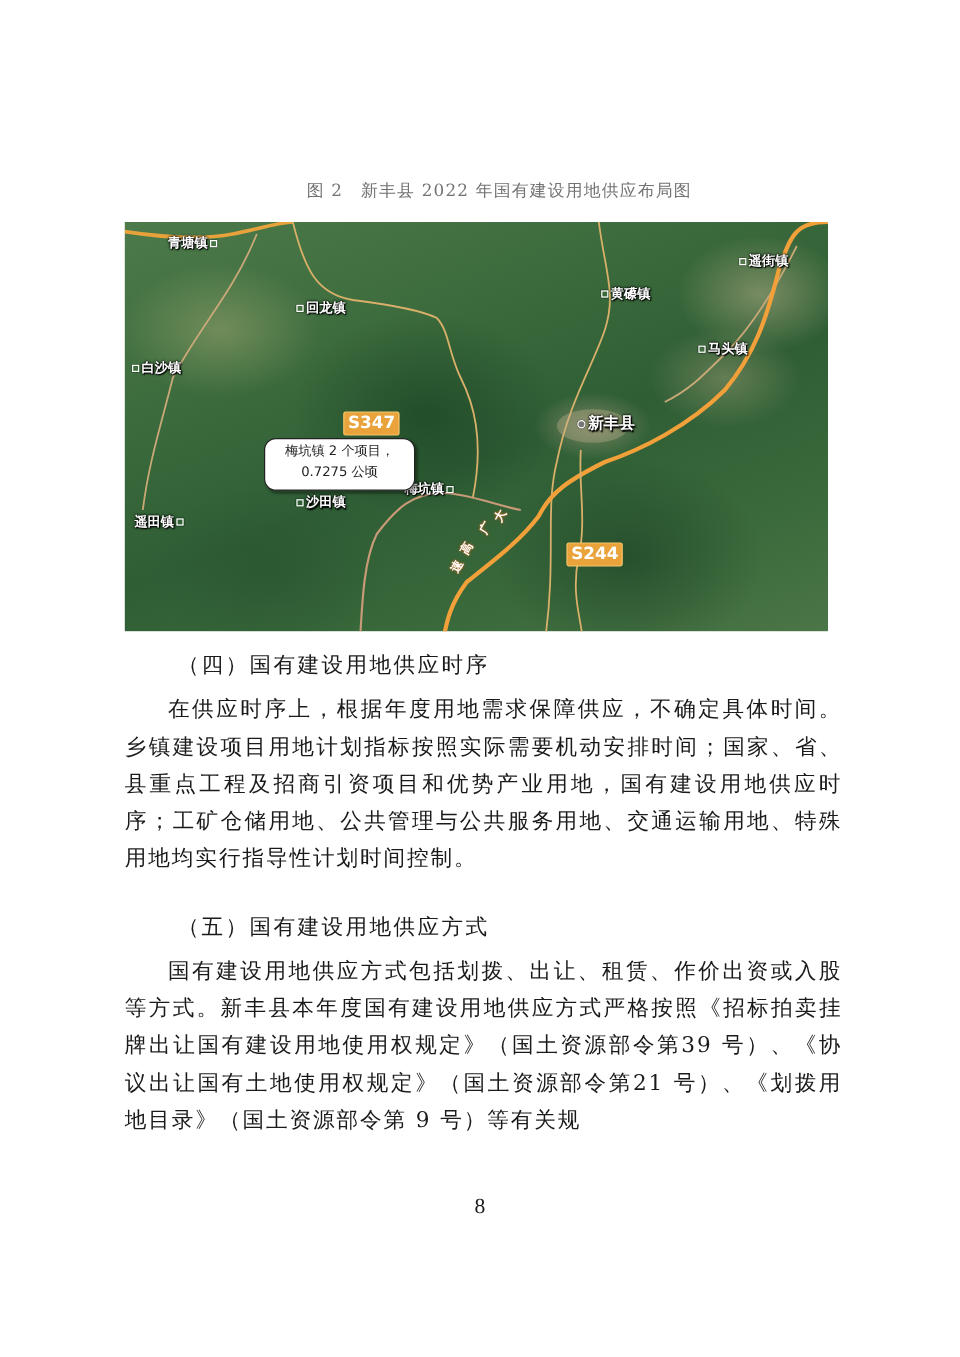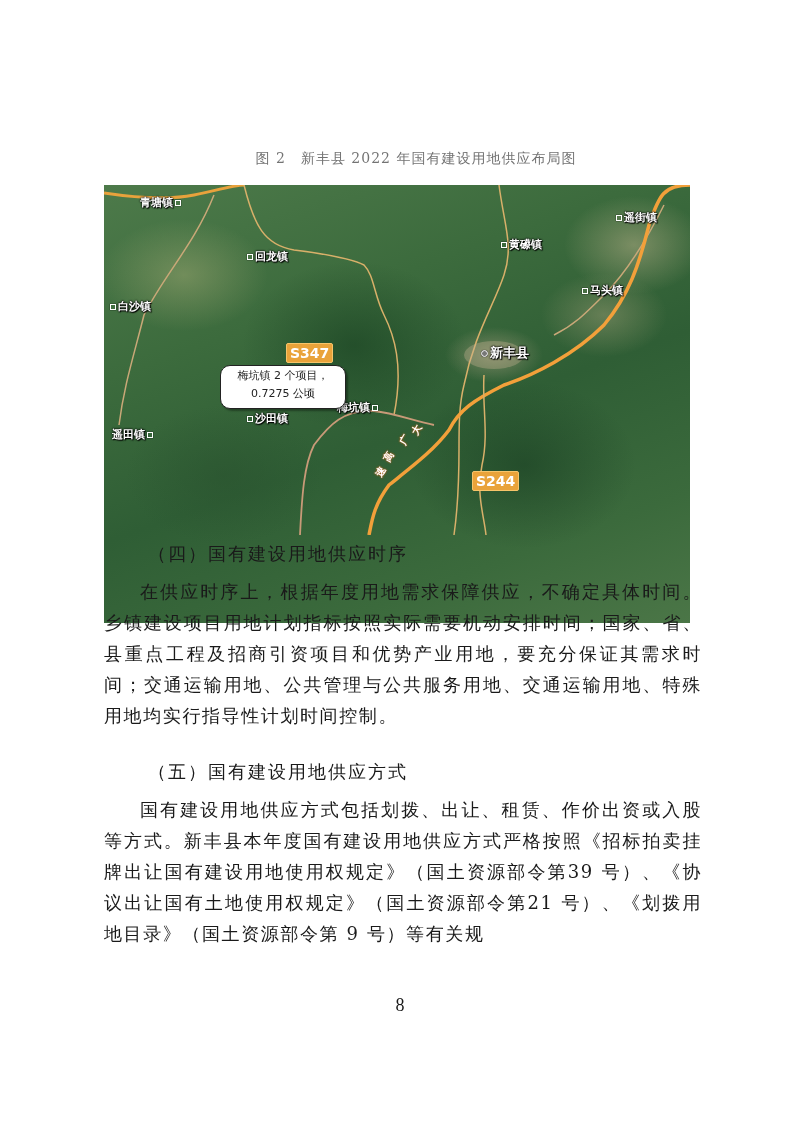--- a/index.html
+++ b/index.html
@@ -9,21 +9,21 @@
     position: relative;
     overflow: hidden;
     font-family: "DejaVu Serif", "Liberation Serif", serif;
     color: #1a1a1a;
   }
   .caption {
     position: absolute; left: 0; width: 800px; top: 150px;
     text-align: center; font-size: 14px; letter-spacing: 1px; color: #737373; padding-left: 16px;
   }
   .map {
-    position: absolute; left: 104px; top: 185px; width: 586px; height: 438px;
+    position: absolute; left: 104px; top: 185px; width: 586px; height: 341px;
     overflow: hidden;
     background:
       radial-gradient(ellipse 120px 80px at 80px 90px, rgba(170,175,120,0.45), transparent 70%),
       radial-gradient(ellipse 100px 70px at 530px 60px, rgba(190,180,140,0.5), transparent 70%),
       radial-gradient(ellipse 90px 60px at 500px 130px, rgba(180,170,130,0.4), transparent 70%),
       radial-gradient(ellipse 70px 40px at 390px 170px, rgba(190,170,140,0.5), transparent 70%),
       radial-gradient(ellipse 160px 120px at 250px 160px, rgba(20,60,30,0.55), transparent 70%),
       radial-gradient(ellipse 160px 120px at 420px 280px, rgba(20,55,30,0.5), transparent 70%),
       radial-gradient(ellipse 140px 100px at 120px 290px, rgba(40,80,45,0.5), transparent 70%),
       linear-gradient(160deg, #4d7a4a 0%, #3c6b3d 30%, #2f5e35 55%, #3b6a3c 80%, #4b7647 100%);
@@ -132,37 +132,37 @@
   <div class="town" style="left:143px; top:226px;">
     <span class="dot"></span>
       <span>沙田镇</span>
   </div>
   <div class="town" style="left:8px; top:242px;">
     <span>遥田镇</span>
       <span class="dot"></span>
   </div>
 
   <div class="shield" style="left:182px; top:158px;">S347</div>
-  <div class="shield" style="left:368px; top:286px;">S244</div>
+  <div class="shield" style="left:368px; top:267px;">S244</div>
 
   <div class="hwy-char" style="left:308px; top:238px;">大</div>
   <div class="hwy-char" style="left:296px; top:248px;">广</div>
   <div class="hwy-char" style="left:280px; top:265px;">高</div>
   <div class="hwy-char" style="left:272px; top:280px;">速</div>
 
   <div class="callout" style="left:116px; top:180px; width:124px; height:42px;">
     <svg width="0" height="0" style="left:110px; top:18px;">
       <polygon points="0,0 36,28 0,14" fill="#fff" stroke="#222" stroke-width="1.5"></polygon>
       <line x1="-1" y1="1" x2="-1" y2="13" stroke="#fff" stroke-width="3"></line>
     </svg>
     <div>梅坑镇 2 个项目，</div>
     <div style="margin-top:-2px;">0.7275 公顷</div>
   </div>
 
 </div>
 
 <div class="heading" style="top:542px;">（四）国有建设用地供应时序</div>
-<div class="para" style="top:576px;">在供应时序上，根据年度用地需求保障供应，不确定具体时间。乡镇建设项目用地计划指标按照实际需要机动安排时间；国家、省、县重点工程及招商引资项目和优势产业用地，要充分保证其需求时间；交通运输用地、公共管理与公共服务用地、交通运输用地、特殊用地均实行指导性计划时间控制。</div>
+<div class="para" style="top:576px;">在供应时序上，根据年度用地需求保障供应，不确定具体时间。乡镇建设项目用地计划指标按照实际需要机动安排时间；国家、省、县重点工程及招商引资项目和优势产业用地，国有建设用地供应时序；工矿仓储用地、公共管理与公共服务用地、交通运输用地、特殊用地均实行指导性计划时间控制。</div>
 
 <div class="heading" style="top:760px;">（五）国有建设用地供应方式</div>
 <div class="para" style="top:794px;">国有建设用地供应方式包括划拨、出让、租赁、作价出资或入股等方式。新丰县本年度国有建设用地供应方式严格按照《招标拍卖挂牌出让国有建设用地使用权规定》（国土资源部令第39 号）、《协议出让国有土地使用权规定》（国土资源部令第21 号）、《划拨用地目录》（国土资源部令第 9 号）等有关规</div>
 
 <div class="page-number">8</div>
 
 </body></html>

